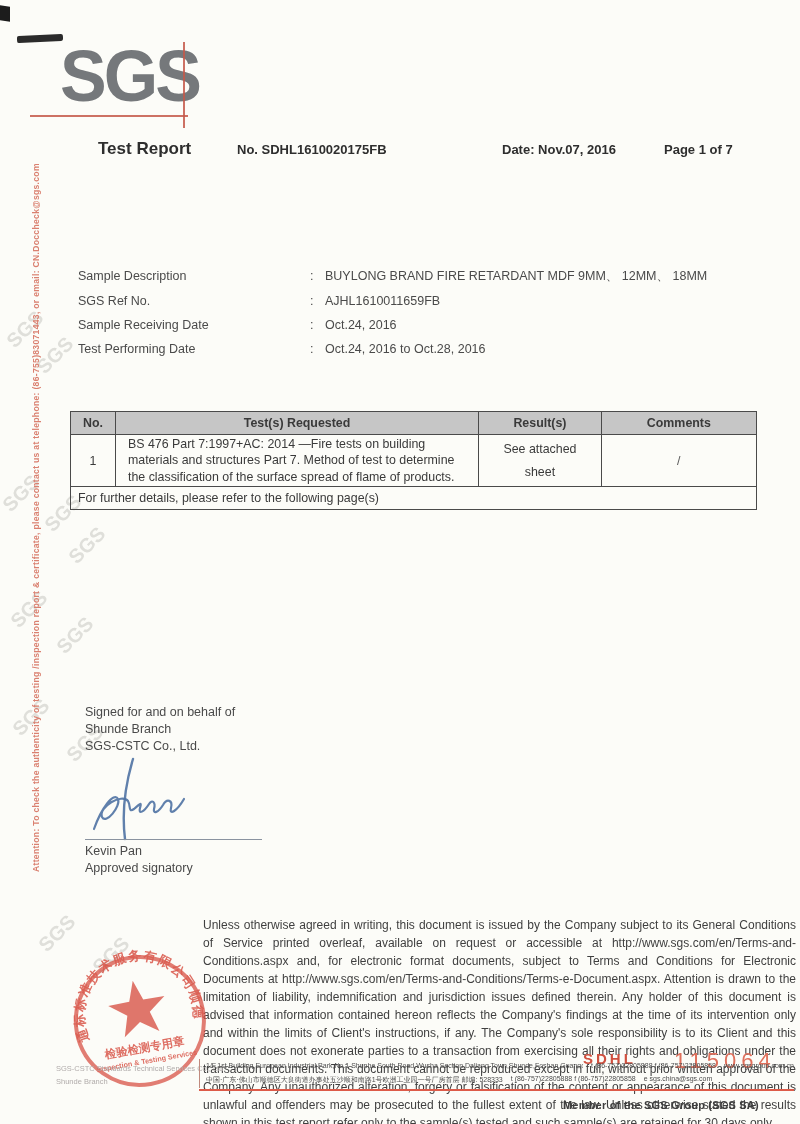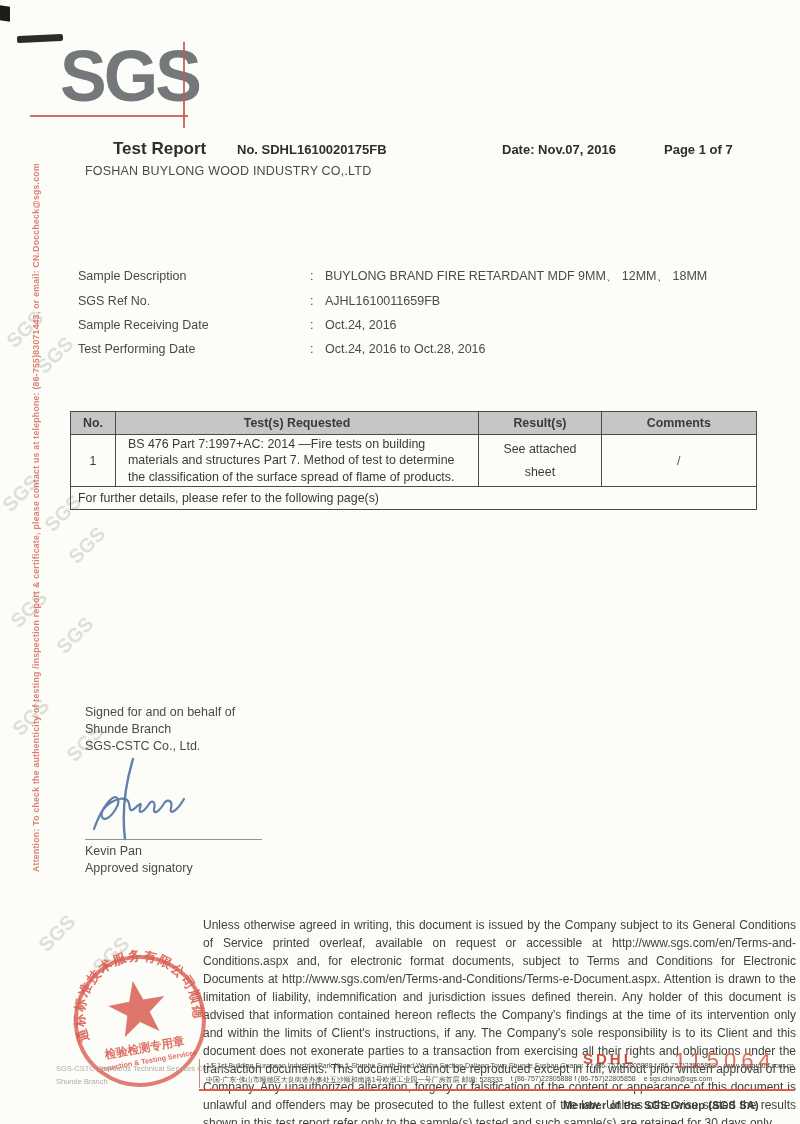--- a/index.html
+++ b/index.html
@@ -12,21 +12,21 @@
   }
   
   .corner-mark{position:absolute;left:0;top:6px;width:10px;height:15px;background:#1c1c1c;transform:skewY(8deg);}
   .top-dash{position:absolute;left:17px;top:35px;width:46px;height:7px;background:#2b2b2b;transform:rotate(-3deg);border-radius:2px;}
   
   .logo{position:absolute;left:60px;top:42px;font-size:70px;font-weight:bold;letter-spacing:-3px;color:#75787b;line-height:1;transform:scaleY(1.02);}
   .crop-h{position:absolute;left:30px;top:115px;width:158px;height:2px;background:#c4584a;opacity:.85;}
   .crop-v{position:absolute;left:183px;top:42px;width:2px;height:86px;background:#c4584a;opacity:.85;}
   
   .hdr{position:absolute;top:139px;font-weight:bold;color:#2e2e2e;}
-  .hdr-title{left:113px;font-size:17px;}
+  .hdr-title{left:98px;font-size:17px;}
   .hdr-no{left:237px;font-size:13px;top:142px;}
   .hdr-date{left:502px;font-size:13px;top:142px;}
   .hdr-page{left:664px;font-size:13px;top:142px;}
   
   .client{position:absolute;left:85px;top:163px;font-size:12.5px;line-height:17.5px;color:#4a4a4a;letter-spacing:.2px;}
   
   .intro{position:absolute;left:78px;top:244px;font-size:12px;color:#4a4a4a;}
   .sampleinfo{position:absolute;left:78px;top:264px;font-size:12.5px;color:#4a4a4a;}
   .srow{display:flex;height:24.4px;align-items:center;}
   .srow .lbl{width:232px;}
@@ -94,21 +94,20 @@
   <div class="logo">SGS</div>
   <div class="crop-h"></div>
   <div class="crop-v"></div>
 
   <div class="hdr hdr-title">Test Report</div>
   <div class="hdr hdr-no">No. SDHL1610020175FB</div>
   <div class="hdr hdr-date">Date: Nov.07, 2016</div>
   <div class="hdr hdr-page">Page 1 of 7</div>
 
   <div class="client">
-    <div>FOSHAN BUYLONG WOOD INDUSTRY CO,.LTD</div>
   </div>
 
   <div class="sampleinfo">
     <div class="srow">
       <span class="lbl">Sample Description</span>
       <span class="sep">:</span>
       <span class="val">BUYLONG BRAND FIRE RETARDANT MDF 9MM、 12MM、 18MM</span>
     </div>
     <div class="srow">
       <span class="lbl">SGS Ref No.</span>

